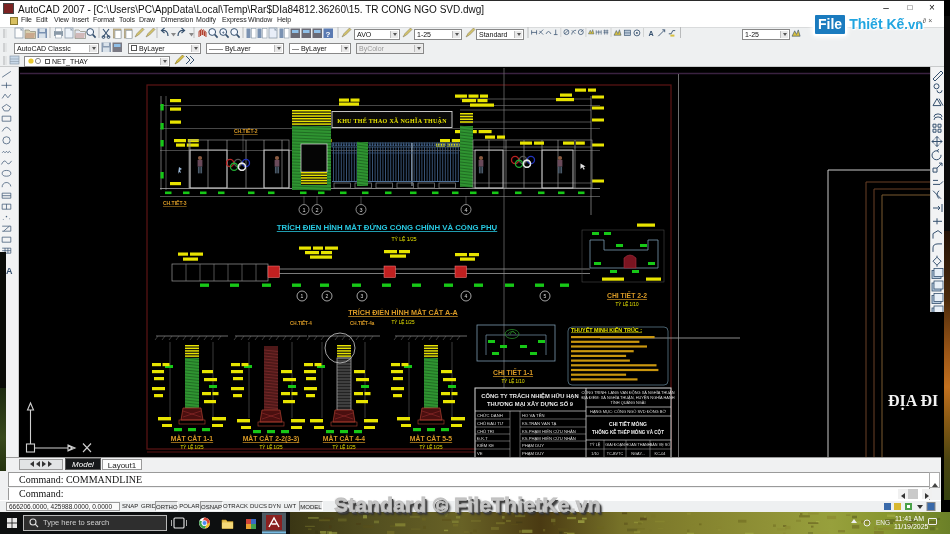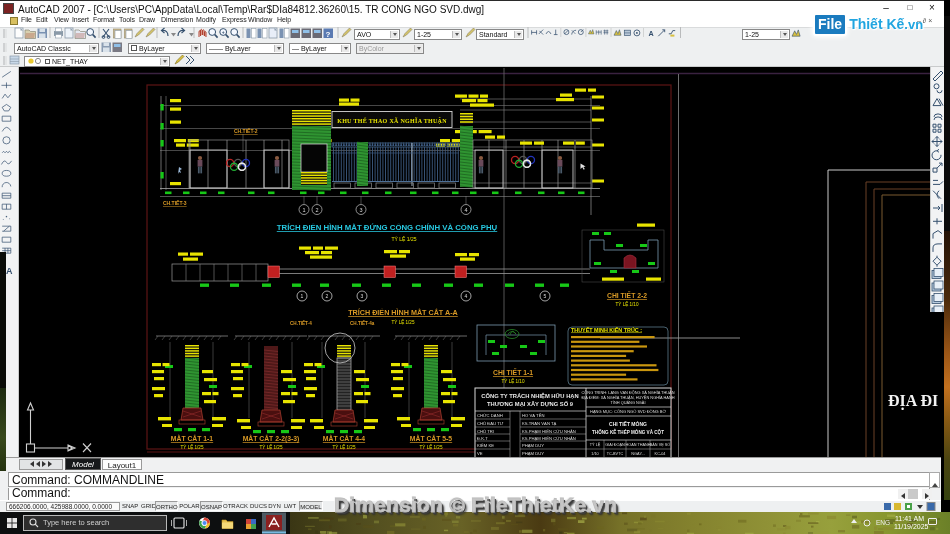--- a/index.html
+++ b/index.html
@@ -13,21 +13,21 @@
 .toolrow1{left:0;top:27px;width:944px;height:14px;background:#eef0f1;border-top:1px solid #d9dbdc;}
 .toolrow2{left:0;top:41px;width:944px;height:13px;background:#eef0f1;}
 .toolrow3{left:0;top:54px;width:944px;height:13px;background:#eef0f1;border-bottom:1px solid #c9cbcc;}
 .dd{position:absolute;background:#fff;border:1px solid #888;font-size:7px;color:#111;padding:0 2px;line-height:9px;}
 .dd .ar{position:absolute;right:1px;top:1px;width:8px;height:7px;background:#e8e8e8;border-left:1px solid #bbb;font-size:6px;color:#444;text-align:center;line-height:7px;}
 .winbtn{position:absolute;top:0;height:15px;width:18px;color:#111;text-align:center;font-size:10px;line-height:15px;}
 .leftbar{left:0;top:67px;width:19px;height:390px;background:#f2f3f4;border-right:1px solid #c8caca;}
 .rightbar{left:930px;top:67px;width:14px;height:245px;background:#f2f3f4;border-left:1px solid #c8caca;}
 .tabrow{left:0;top:457px;width:941px;height:13px;background:#f0f1f2;border-top:1px solid #9a9a9a;}
 .cmdwin{left:0;top:470px;width:941px;height:30px;background:#f0f1f2;}
-.cmdline{position:absolute;left:8px;width:922px;background:#fff;border:1px solid #9a9a9a;font-family:Liberation Sans, sans-serif;font-size:12px;color:#111;padding-left:3px;white-space:nowrap;}
+.cmdline{position:absolute;left:8px;width:922px;background:#fff;border:1px solid #9a9a9a;font-family:Liberation Serif, serif;font-size:10px;color:#111;padding-left:10px;white-space:nowrap;}
 .statusbar{left:0;top:500px;width:941px;height:12px;background:#eef0f1;border-top:1px solid #fff;}
 .sbtn{position:absolute;top:1px;height:10px;font-size:6px;color:#222;text-align:center;line-height:10px;}
 .sbtn.on{border:1px solid #9a9a9a;border-bottom-color:#fff;border-right-color:#fff;background:#e4e6e7;}
 .taskbar{left:0;top:512px;width:950px;height:22px;background:#0d0f10;}
 .watermark{left:334px;top:493px;font-size:21px;font-weight:bold;color:#c6c6c6;letter-spacing:0.2px;white-space:nowrap;-webkit-text-stroke:0.8px #bdbdbd;text-shadow:1.5px 1.5px 0 #3f3f3f,2.5px 2.5px 2px #2e2e2e,-1px -1px 1px #f4f4f4;z-index:60;}
 .logo{height:30px;white-space:nowrap;z-index:40;}
 .logobox{display:inline-block;background:#1a7bbf;color:#fff;font-weight:bold;font-size:14px;padding:1px 3px 2px 3px;border-radius:3px;border:2px solid #fff;box-shadow:0 0 4px #fff,0 0 6px #fff;}
 .logotxt{display:inline-block;color:#21a5e0;font-weight:bold;font-size:14px;margin-left:2px;text-shadow:0 0 3px #fff,0 0 4px #fff,1px 1px 0 #fff,-1px -1px 0 #fff;}
 .ar i{display:inline-block;width:0;height:0;border-left:2.5px solid transparent;border-right:2.5px solid transparent;border-top:3.5px solid #555;}
 .tl{display:inline-block;width:0;height:0;border-top:3px solid transparent;border-bottom:3px solid transparent;border-right:4px solid #333;margin:0 1px;}
@@ -1226,15 +1226,15 @@
   </svg>
 <div class="abs" style="left:851px;top:518px;line-height:0;"><i class="tu" style="border-bottom-color:#eee;"></i></div>
 <svg class="abs" style="left:863px;top:519px;" width="8" height="8">
     <circle cx="4" cy="4" r="3" fill="none" stroke="#eee" stroke-width="1"></circle>
   </svg>
 <div class="abs" style="left:876px;top:519px;color:#eee;font-size:6.5px;">ENG</div>
 <div class="abs" style="left:895px;top:515px;color:#fff;font-size:7px;">11:41 AM</div>
 <div class="abs" style="left:894px;top:523px;color:#fff;font-size:7px;">11/19/2025</div>
 <div class="abs" style="left:928px;top:518px;width:9px;height:7px;border:1px solid #eee;border-radius:1px;"></div>
 
-<div class="abs watermark">Dimension © FileThietKe.vn</div>
+<div class="abs watermark">Standard © FileThietKe.vn</div>
 <div class="abs logo" style="left:813px;top:13px;"><span class="logobox">File</span><span class="logotxt">Thiết Kế<span style="font-size:13px;">.vn</span></span></div>
 <div class="abs" style="left:917px;top:17px;width:30px;height:9px;font-size:7px;color:#555;z-index:41;">– ∂ ×</div>
 
 </body></html>

